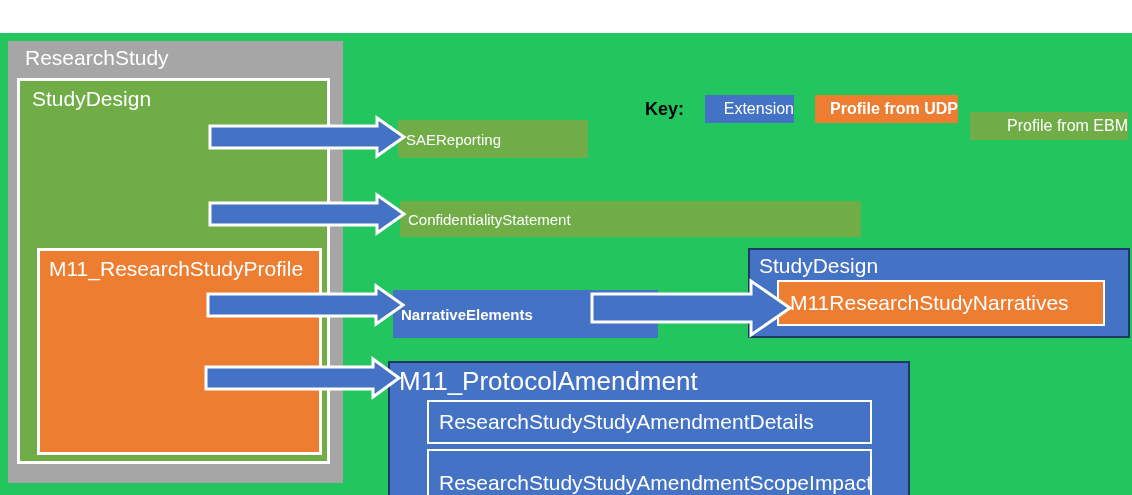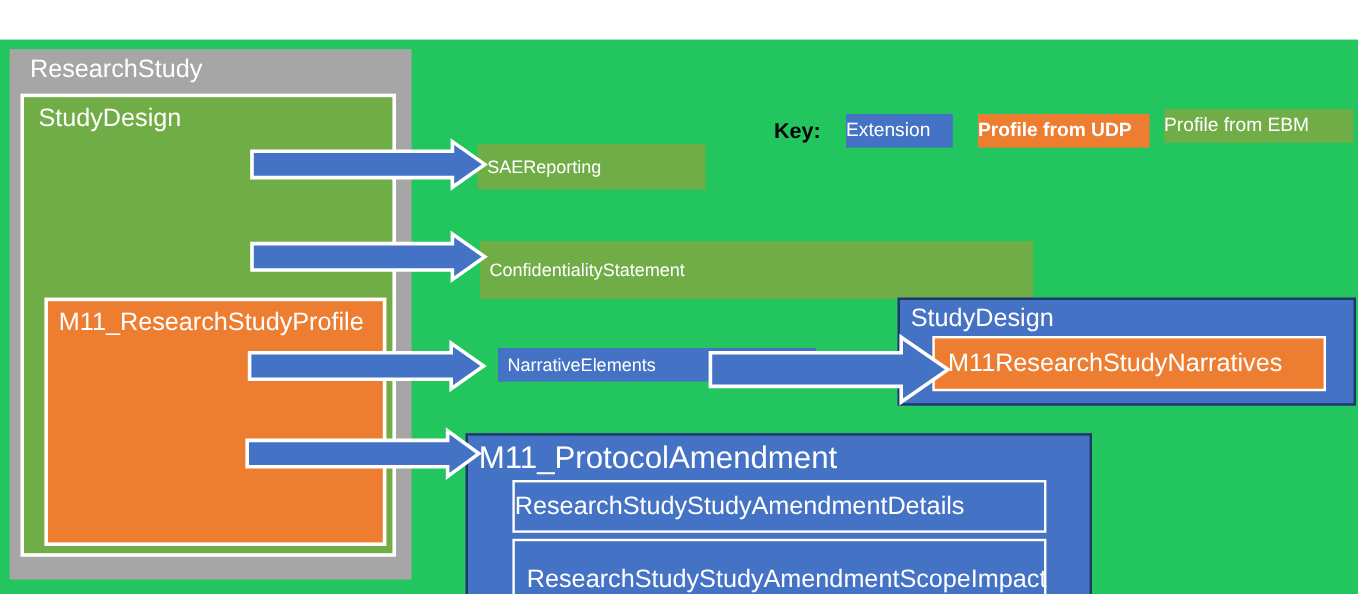--- a/index.html
+++ b/index.html
@@ -54,21 +54,21 @@
     display: flex;
     align-items: center;
     color: #ffffff;
     font-size: 21px;
     white-space: nowrap;
   }
 
   .key-chip {
     display: flex;
     align-items: center;
-    justify-content: flex-start;
+    justify-content: flex-end;
     color: #ffffff;
     font-size: 16px;
     white-space: nowrap;
   }
 
   .arrow-layer {
     position: absolute;
     left: 0; top: 0;
     width: 1132px;
     height: 495px;
@@ -90,54 +90,54 @@
   </div>
 
   <div class="abs orange-box white-border" style="left:37px; top:215px; width:285px; height:207px;">
     <div class="box-title" style="padding:6px 0 0 9px;">M11_ResearchStudyProfile</div>
   </div>
 
   <div class="abs green-box label-box" style="left:398px; top:87px; width:190px; height:38px;">
     <span class="pad">SAEReporting</span>
   </div>
 
-  <div class="abs green-box label-box" style="left:400px; top:168px; width:461px; height:48px;">
+  <div class="abs green-box label-box" style="left:400px; top:168px; width:461px; height:36px;">
     <span class="pad">ConfidentialityStatement</span>
   </div>
 
-  <div class="abs blue-box label-box" style="left:415px; top:257px; width:265px; height:28px;">
+  <div class="abs blue-box label-box" style="left:393px; top:257px; width:265px; height:48px;font-weight:bold;">
     <span class="pad">NarrativeElements</span>
   </div>
 
   <div class="abs blue-box navy-border" style="left:748px; top:215px; width:382px; height:90px;">
     <div class="box-title" style="padding:4px 0 0 9px;">StudyDesign</div>
   </div>
 
   <div class="abs orange-box inner-white-box" style="left:777px; top:247px; width:328px; height:46px; z-index:5;">
     <span style="padding-left:11px;">M11ResearchStudyNarratives</span>
   </div>
 
   <div class="abs blue-box navy-border" style="left:388px; top:328px; width:522px; height:165px;">
     <div class="box-title" style="padding:4px 0 0 9px; font-size:26px;">M11_ProtocolAmendment</div>
     <div class="abs inner-white-box" style="left:37px; top:37px; width:445px; height:44px;">
-      <span style="text-align:right;">ResearchStudyStudyAmendmentDetails</span>
+      <span style="padding-left:10px;text-align:right;">ResearchStudyStudyAmendmentDetails</span>
     </div>
     <div class="abs inner-white-box" style="left:37px; top:86px; width:445px; height:67px;">
       <span style="padding-left:10px;">ResearchStudyStudyAmendmentScopeImpact</span>
     </div>
   </div>
 
   <div class="abs key-label" style="left:645px; top:62px; height:28px; display:flex; align-items:center;">Key:</div>
   <div class="abs blue-box key-chip" style="left:705px; top:62px; width:89px; height:28px;">
     <span>Extension</span>
   </div>
   <div class="abs orange-box key-chip" style="left:815px; top:62px; width:143px; height:28px;font-weight:bold;">
     <span>Profile from UDP</span>
   </div>
-  <div class="abs green-box key-chip" style="left:970px; top:58px; width:158px; height:28px;">
+  <div class="abs green-box key-chip" style="left:970px; top:79px; width:158px; height:28px;">
     <span>Profile from EBM</span>
   </div>
 
   <svg class="arrow-layer" viewBox="0 0 1132 495" xmlns="http://www.w3.org/2000/svg">
     <polygon points="210,93 377,93 377,85 404,104 377,123 377,115 210,115" fill="#4472C4" stroke="#ffffff" stroke-width="3"></polygon>
     <polygon points="210,170 377,170 377,162 404,181 377,200 377,192 210,192" fill="#4472C4" stroke="#ffffff" stroke-width="3"></polygon>
     <polygon points="208,261 376,261 376,253 403,272 376,291 376,283 208,283" fill="#4472C4" stroke="#ffffff" stroke-width="3"></polygon>
     <polygon points="206,334 373,334 373,326 399,345 373,364 373,356 206,356" fill="#4472C4" stroke="#ffffff" stroke-width="3"></polygon>
     <polygon points="592,261 751,261 751,248 790,275 751,302 751,289 592,289" fill="#4472C4" stroke="#ffffff" stroke-width="3"></polygon>
   </svg>

